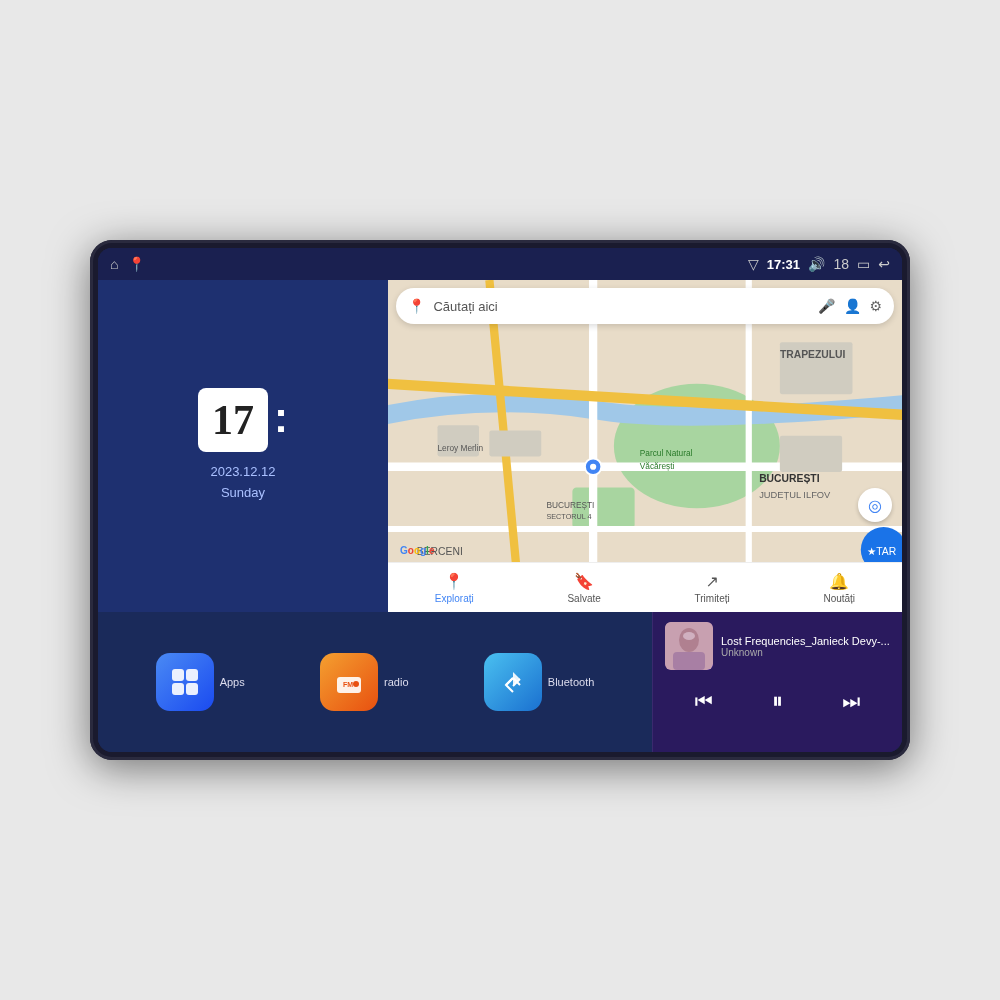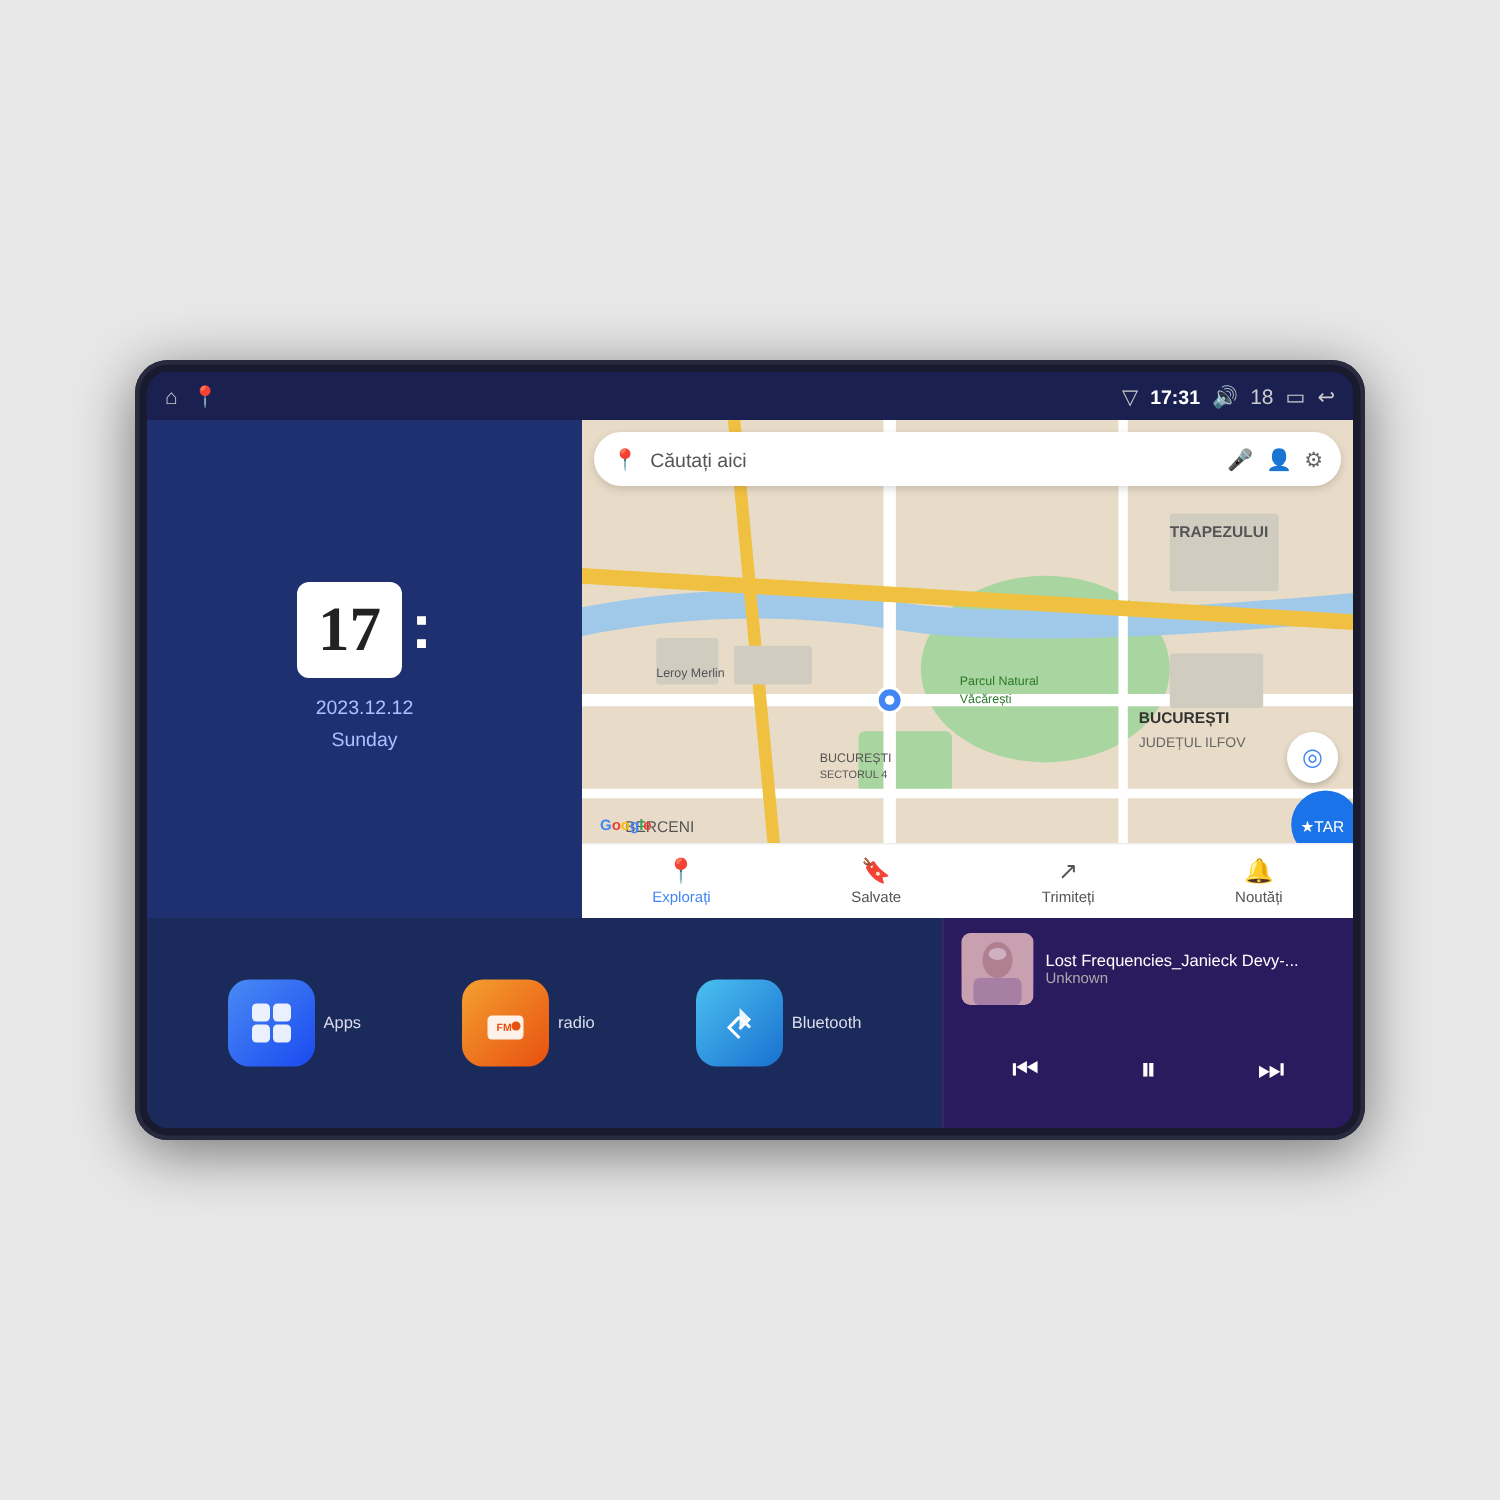--- a/index.html
+++ b/index.html
@@ -233,28 +233,27 @@
     }
 
     .app-icon-label {
       font-size: 11px;
       color: #dde;
       text-align: center;
     }
 
     
     .music-panel {
-      width: 274px;
+      width: 250px;
       background: #2a1a5e;
       display: flex;
       flex-direction: column;
       padding: 10px 12px;
       flex-shrink: 0;
       border-left: 1px solid #3a2a6e;
-      gap: 12px;
     }
 
     .music-info-row {
       display: flex;
       align-items: center;
       gap: 8px;
       margin-bottom: 8px;
     }
 
     .music-album-art {

